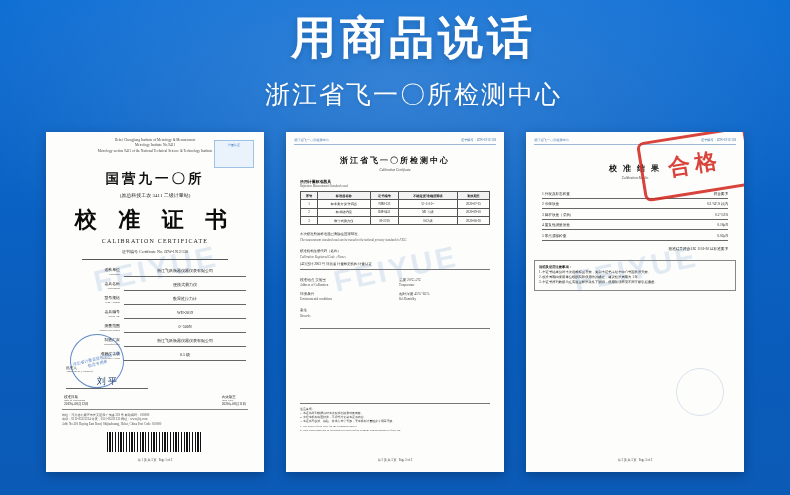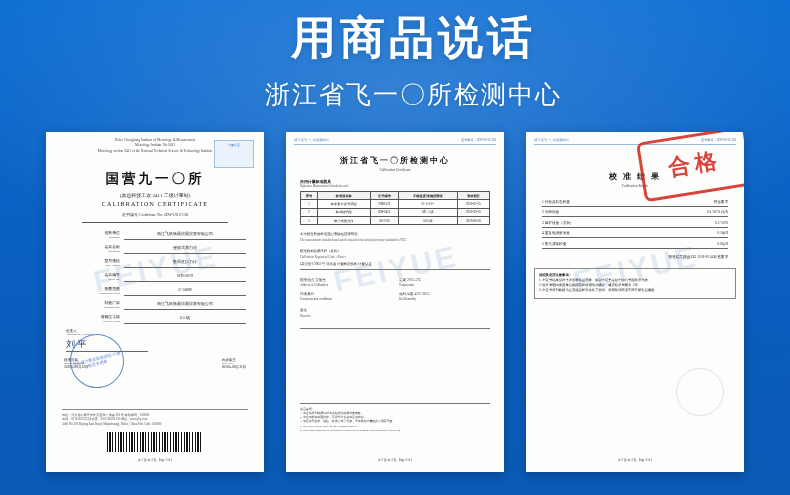--- a/index.html
+++ b/index.html
@@ -191,21 +191,21 @@
     display: flex;
     justify-content: space-between;
   }
   .c1-sign .col { width: 46%; }
   .c1-sign .lbl { font-size: 3.6px; color: #222; }
   .c1-sign .lbl .en { display:block; font-size: 2.8px; color:#555; font-style: italic; }
   .c1-sign .hand {
     font-family: "Liberation Serif", serif;
     font-size: 9px;
     color: #1c3b6b;
-    text-align: left;
+    text-align: center;
     margin-top: 2px;
     border-bottom: 0.7px solid #666;
   }
   .c1-stamp {
     position: absolute;
     left: 16px;
     top: 196px;
     width: 52px;
     height: 52px;
     border: 1.4px solid #2f64b5;
@@ -421,20 +421,21 @@
           <div class="line">Metrology section 9411 of the National Technical Science &amp; Technology Institute</div>
         </div>
 
         <div class="c1-bluebox">
           <div class="bb-t">计量认证</div>
         </div>
 
         <div class="c1-title">国营九一〇所</div>
         <div class="c1-sub">(原总科技工农 3411 二级计量站)</div>
 
+        <div class="c1-big">校 准 证 书</div>
         <div class="c1-big-en">CALIBRATION  CERTIFICATE</div>
 
         <div class="c1-no">
           <span>证书编号 Certificate No.</span>
           <span>JZW-1912/138</span>
         </div>
         <div class="c1-rule"></div>
 
         <div class="c1-fields">
           <div class="c1-row">
@@ -649,21 +650,21 @@
       <div class="watermark">FEIYUE</div>
       <div class="c3-stamp">
         <span>合格</span>
       </div>
       <div class="inner">
         <div class="c-head2">
           <span>浙江省飞一〇所检测中心</span>
           <span>证书编号：JZW-1912/138</span>
         </div>
 
-        <div class="c-title2" style="margin-top:26px">校 准 结 果</div>
+        <div class="c-title2" style="margin-top:18px">校 准 结 果</div>
         <div class="c-title2-en">Calibration Results</div>
 
         <div class="c3-rows">
           <div class="c3-row">
             <div class="k">1 外观及标志检查</div>
             <div class="v">符合要求</div>
           </div>
           <div class="c3-row">
             <div class="k">2 示值误差</div>
             <div class="v">0.3 %F.S 以内</div>

